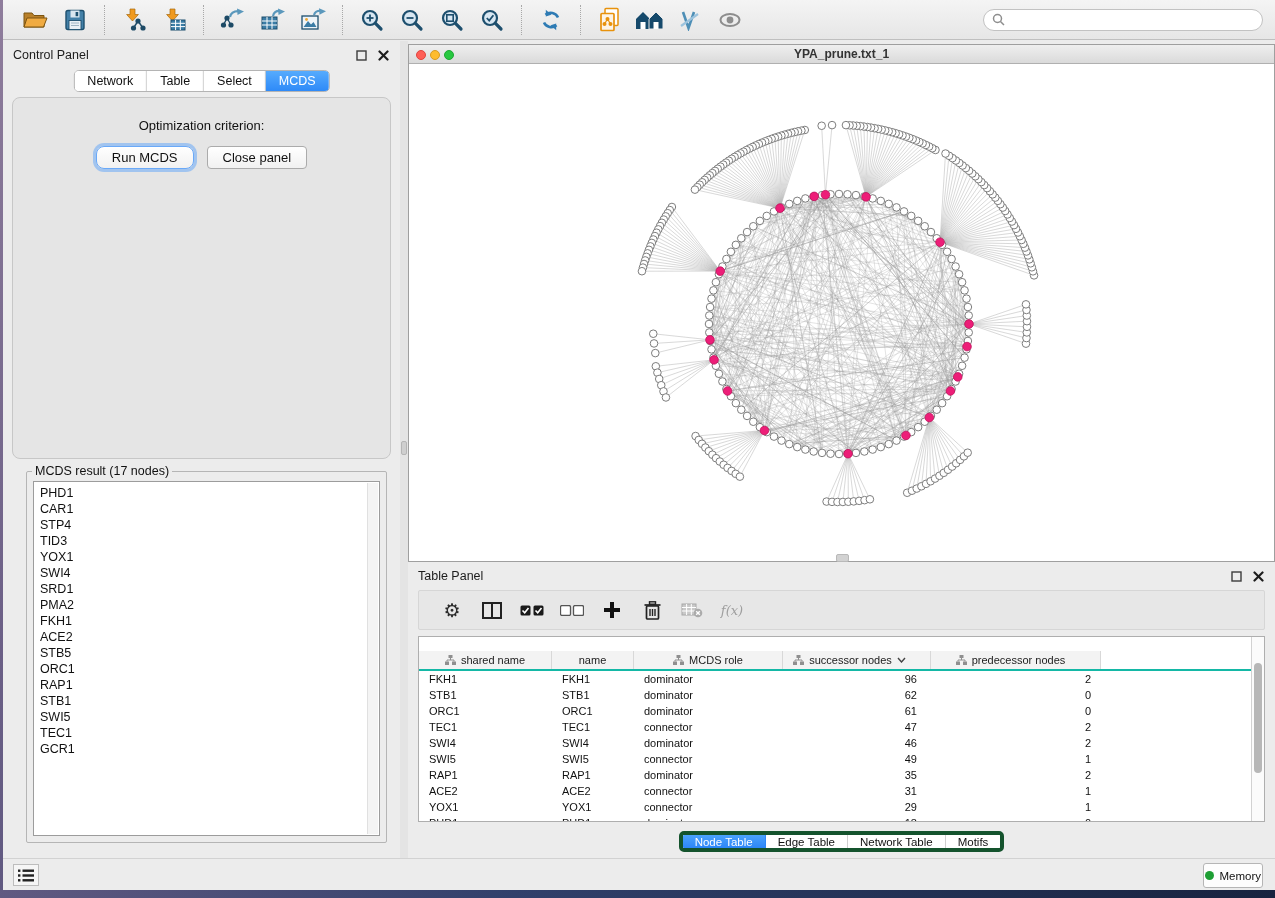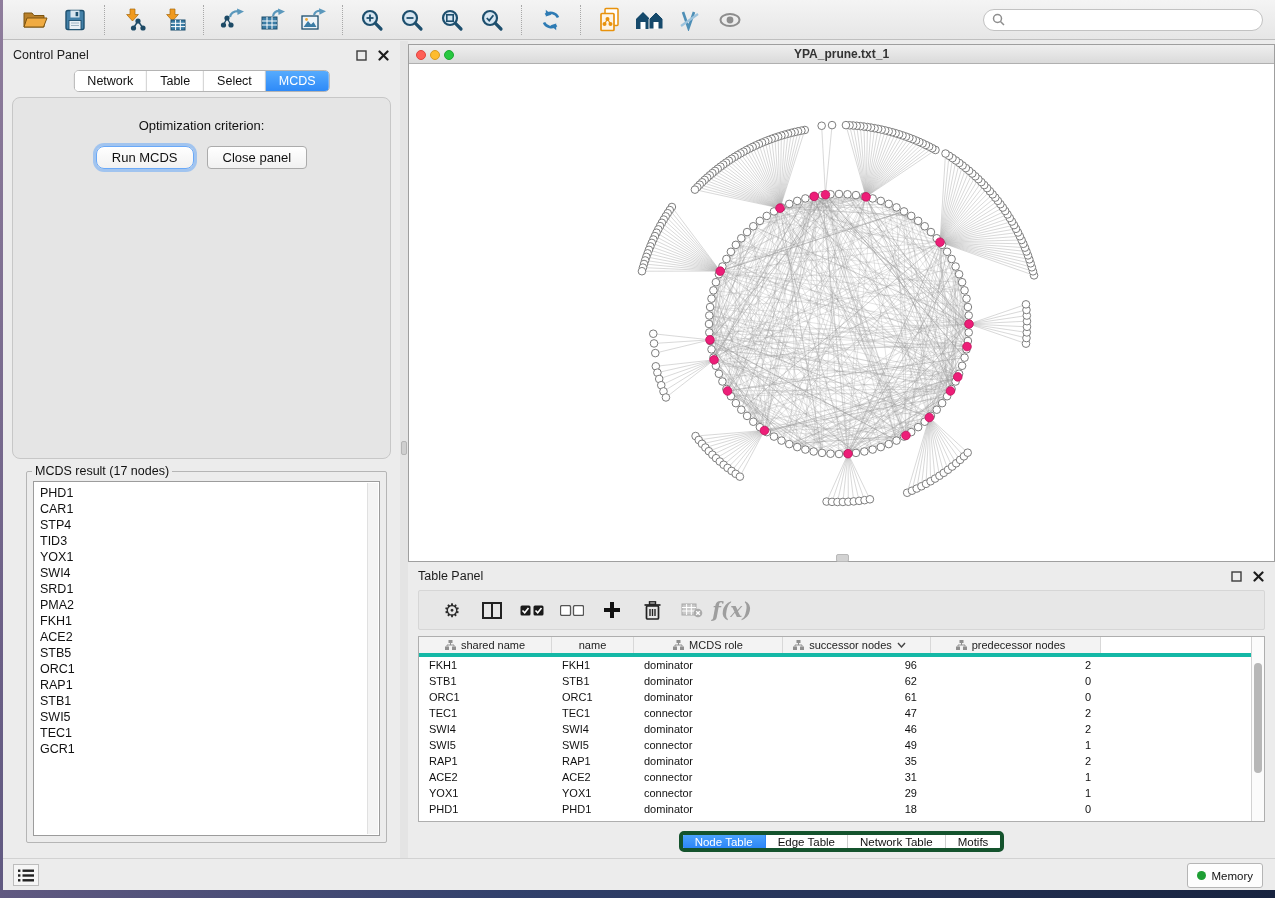--- a/index.html
+++ b/index.html
@@ -77,26 +77,26 @@
   .light.green { background:#28c840; border:0.5px solid #1ea833; }
   .net-title { width:100%; text-align:center; font-size:12px; font-weight:bold; color:#333; }
   .net-canvas { position:absolute; left:0; right:0; top:19px; bottom:0; background:#fff; overflow:hidden; }
 
   
   .table-panel { position:absolute; left:405px; top:562px; right:0; bottom:32px; background:#ececec; }
   .tp-toolbar { position:absolute; top:28px; left:10px; right:10px; height:40px;
     background:#e7e7e7; border:1px solid #d6d6d6; border-radius:2px;
     display:flex; align-items:center; padding-left:16px; }
   .tp-ic { width:34px; height:30px; display:flex; align-items:center; justify-content:center; margin-right:6px; }
-  .fx { font-family:"DejaVu Serif", serif; font-style:italic; font-size:20px; color:#9e9e9e;font-weight:bold; }
+  .fx { font-family:"DejaVu Serif", serif; font-style:italic; font-size:13px; color:#9e9e9e; }
   .gear { font-size:19px; color:#2b2b2b; line-height:1; }
 
   .tp-table { position:absolute; top:74px; left:10px; right:10px; bottom:36px;
     background:#fff; border:1px solid #aeaeae; overflow:hidden; }
-  .tp-head { display:flex; height:20px; border-bottom:4px solid #14b8a6; }
+  .tp-head { display:flex; height:20px; border-bottom:2px solid #14b8a6;margin-top:14px; }
   .th { background:#f3f3f3; border-right:1px solid #d8d8d8; display:flex;
     align-items:center; justify-content:center; gap:5px; font-size:11px; color:#222; }
   .th svg { flex:none; }
   .tr { display:flex; height:16px; align-items:center; }
   .td { font-size:11px; color:#111; padding-left:10px; white-space:nowrap; overflow:hidden; }
   .td.num { text-align:right; padding-left:0; }
   .w0 { width:133px; } .w1 { width:82px; } .w2 { width:149px; }
   .w3 { width:148px; padding-right:14px; } .w4 { width:170px; padding-right:10px; }
   .tp-scroll { position:absolute; right:0; top:0; bottom:0; width:13px;
     background:#fbfbfb; border-left:1px solid #d2d2d2; }
@@ -109,21 +109,21 @@
   .tp-tab:last-child { border-right:none; }
   .tp-tab.sel { background:linear-gradient(#4ba2fc,#2c86f8); color:#fff; border-color:#2c86f8; }
 
   
   .status-bar { position:absolute; left:0; right:0; bottom:0; height:32px;
     background:#ececec; border-top:1px solid #d2d2d2; }
   .list-btn { position:absolute; left:10px; top:5px; width:26px; height:22px;
     background:#f6f6f6; border:1px solid #bdbdbd; display:flex; align-items:center; justify-content:center; }
   .memory-btn { position:absolute; right:12px; top:4px; height:25px;
     background:#fdfdfd; border:1px solid #b5b5b5; border-radius:3px;
-    display:flex; align-items:center; gap:5px; padding:0 9px; font-size:11.5px; color:#111; }
+    display:flex; align-items:center; gap:5px; padding:0 1px; font-size:11.5px; color:#111; }
   .mem-dot { width:9px; height:9px; border-radius:50%; background:#1d9e33; }
 </style>
 </head>
 <body>
 
 <div class="app">
 
   <div class="toolbar">
     <div class="tbtn">
       <svg width="26" height="22" viewBox="0 0 26 22">

